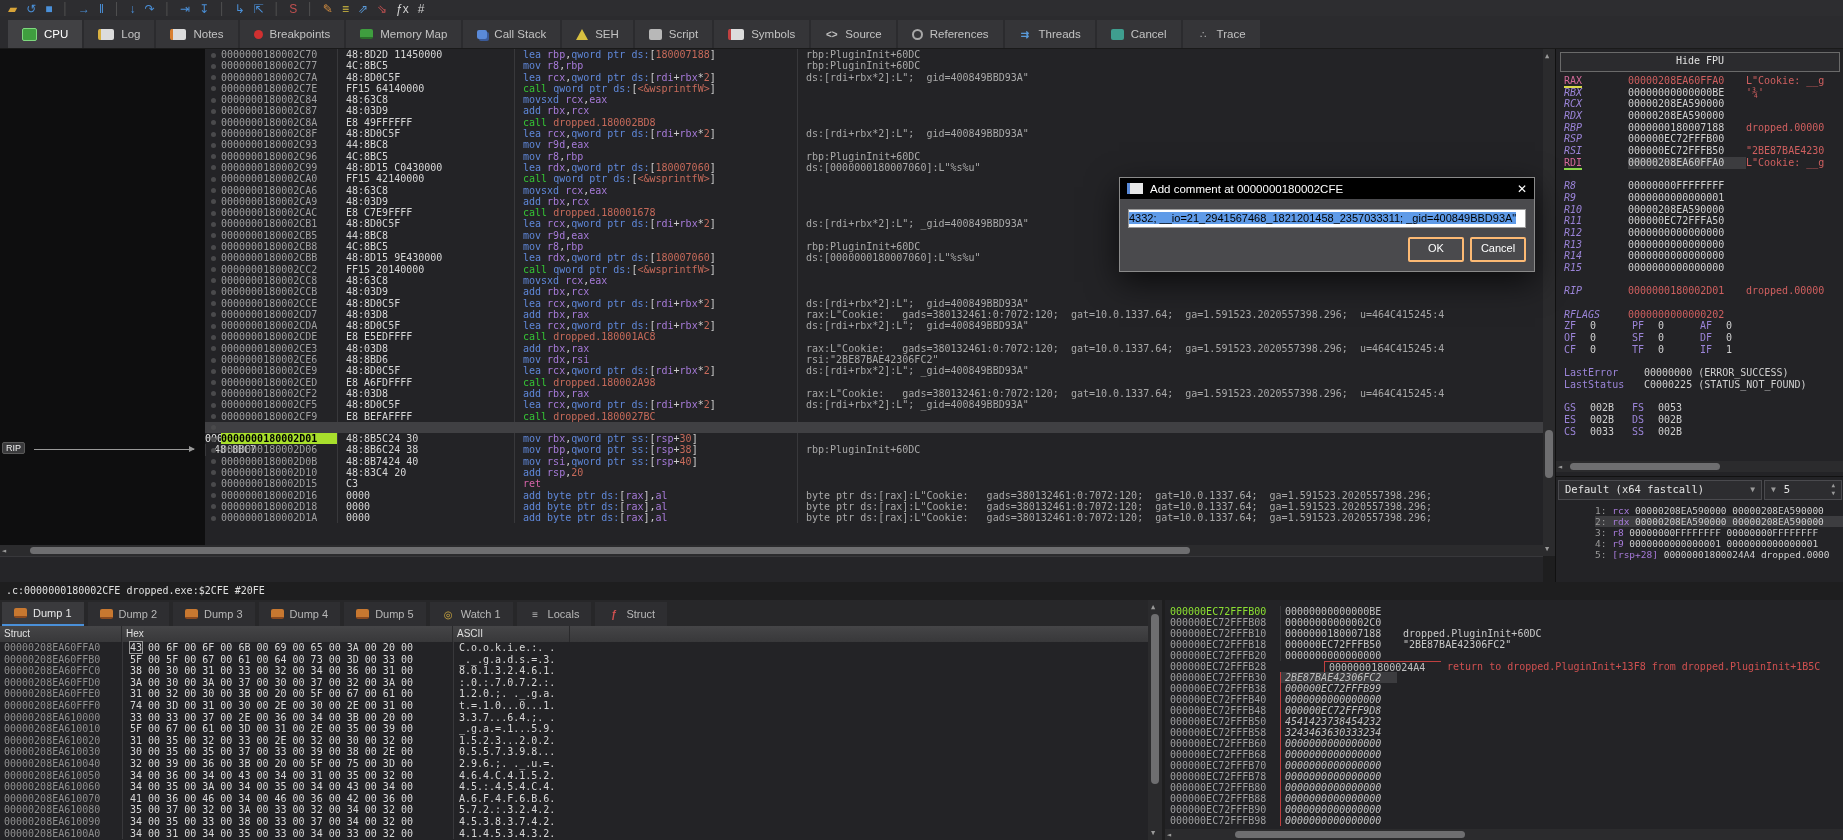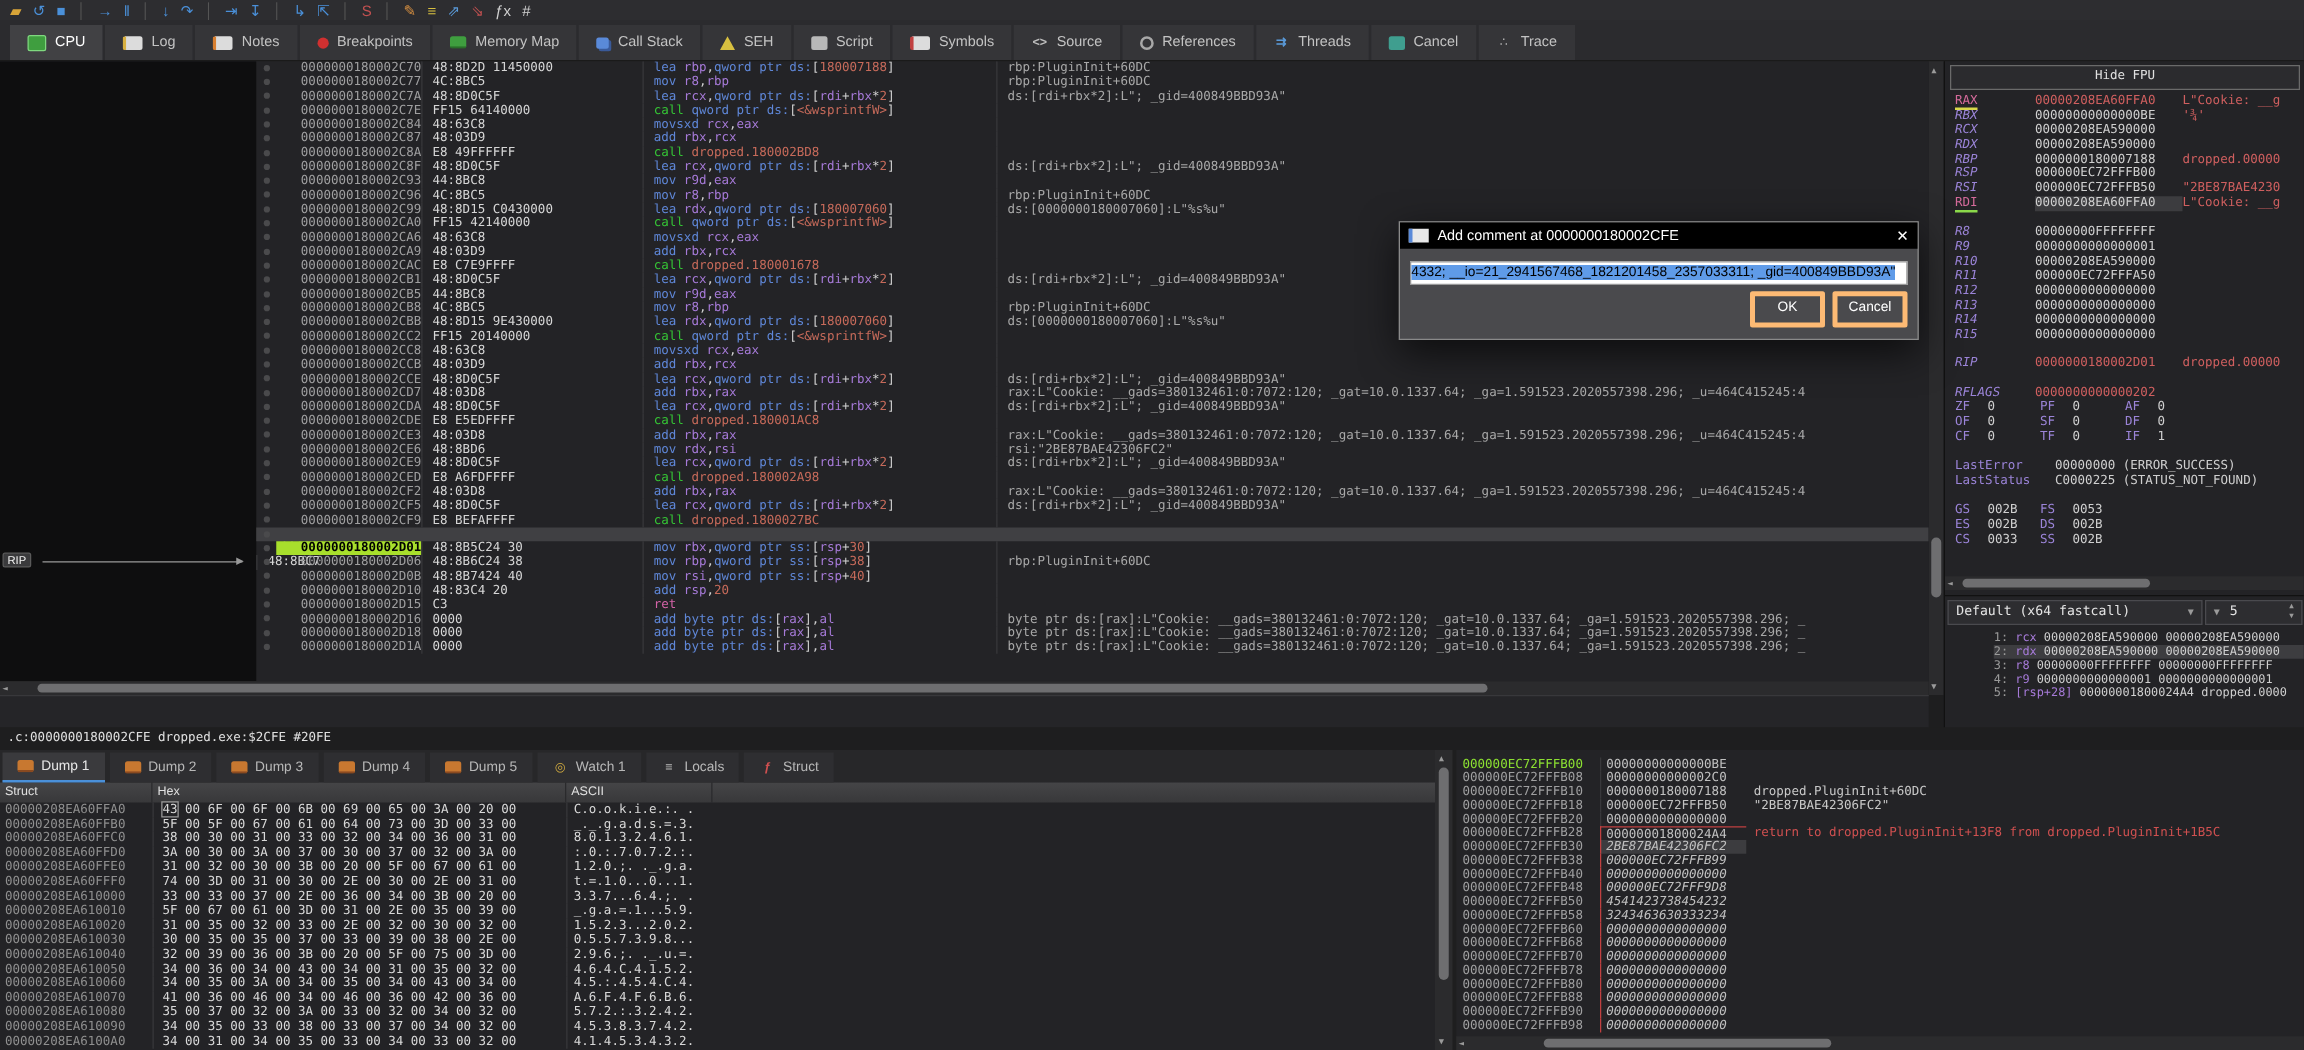--- a/index.html
+++ b/index.html
@@ -40,21 +40,21 @@
   #dis-sidebar{position:absolute;left:0;top:0;width:205px;height:496px;background:#0e0e0f;}
   #rip-chip{position:absolute;left:2px;top:393px;color:#f0f0f0;font-size:9px;background:#3a3a3c;
     border:1px solid #5a5a5a;padding:0 3px;border-radius:2px;}
   #rip-arrow{position:absolute;left:34px;top:400px;width:160px;border-top:1px solid #999;}
   #rip-arrow:after{content:"";position:absolute;right:-1px;top:-4px;border-left:6px solid #999;
     border-top:3.5px solid transparent;border-bottom:3.5px solid transparent;}
   #dis-rows{position:absolute;left:205px;top:0;right:0;}
   .drow{display:flex;height:11.3px;line-height:11.3px;font-size:10px;white-space:pre;}
   .drow .dot{width:16px;text-align:center;}
   .drow .dot:before{content:"";display:inline-block;width:5px;height:5px;border-radius:50%;background:#4a4a4c;vertical-align:middle;}
-  .drow .da{width:116px;color:#9f9fa0;text-align:right;}
+  .drow .da{width:116px;color:#9f9fa0;}
   .drow .db{width:168px;color:#d6d6d6;border-left:1px solid #38383b;padding-left:8px;}
   .drow .di{width:274px;color:#cfcfcf;border-left:1px solid #38383b;padding-left:8px;overflow:hidden;}
   .drow .dc{flex:1;color:#a8a8a8;border-left:1px solid #38383b;padding-left:8px;overflow:hidden;}
   .drow.sel{background:#404043;flex-direction:column;}
   .drow.sel .da{color:#e8e8e8;}
   .drow.rip .da{background:#a8df2c;color:#000;font-weight:bold;}
   .c-mnem{color:#5f87d8;}.c-call{color:#35c435;}.c-ret{color:#d463a8;}
   .reg{color:#a67ad8;}.num{color:#c66a5a;}.kw{color:#5f87d8;}
   
   .sbar{background:#2b2b2d;position:absolute;}
@@ -121,39 +121,39 @@
   .durow .h .cur{outline:1px solid #9a9a9a;}
   #dump-vscroll{left:1148px;top:0;width:14px;height:240px;}
   #dump-vthumb{left:3px;top:14px;width:8px;height:170px;}
   
   #stackpane{position:absolute;left:1165px;top:0;width:678px;height:240px;background:#232326;}
   #stackrows{padding-top:6px;font-size:10px;line-height:11px;white-space:pre;}
   .strow{display:flex;height:11px;}
   .strow .a{width:110px;color:#9f9fa0;padding-left:5px;}
   .strow .a.green{color:#8ce032;}
   .strow .v{width:112px;color:#c0c0c0;border-left:1px solid #38383b;padding-left:4px;}
-  .strow .v.framestart{border-left:1px solid #c04040;border-top:1px solid #c04040;}
+  .strow .v.framestart{border-left:1px solid #c04040;border-top:1px solid #c04040;margin-left:44px;}
   .strow .v.framemid{border-left:1px solid #c04040;font-style:italic;}
   .strow .v.selbg{background:#3c3c3f;}
   .strow .ann{flex:1;color:#c8c8c8;padding-left:6px;overflow:hidden;}
   .strow .ann.red{color:#cf5050;}
   #stack-hscroll{left:1165px;top:229px;width:678px;height:11px;}
   #stack-hthumb{left:70px;top:2px;width:230px;height:7px;}
   
   #dialog{position:absolute;left:1119px;top:177px;width:414px;height:93px;background:#4a4a4d;
     border:1px solid #8a8a8a;box-shadow:0 10px 30px rgba(0,0,0,.65);z-index:50;}
   #dlg-title{height:21px;background:#000;display:flex;align-items:center;gap:7px;padding:0 7px;}
   #dlg-icon{width:13px;height:11px;background:#e8e8e8;border-left:3px solid #5a8ad9;}
   #dlg-title .t{color:#fff;font-size:11.5px;flex:1;}
   #dlg-close{color:#fff;font-size:12px;line-height:12px;}
   #dlg-input{margin:10px 8px 0;height:17px;background:#fff;border:1px solid #999;
     font-size:11px;line-height:16px;overflow:hidden;white-space:nowrap;font-family:"Liberation Sans",sans-serif;}
   #dlg-input .selx{background:#5f9be8;color:#000;}
   #dlg-btns{position:absolute;right:8px;bottom:9px;display:flex;gap:6px;}
-  .dbtn{min-width:36px;height:21px;background:#4a4a4d;border:4px solid #fdba74;border-radius:2px;
+  .dbtn{min-width:36px;height:21px;background:#4a4a4d;border:2px solid #fdba74;border-radius:2px;
     color:#fff;font-size:11px;line-height:19px;text-align:center;padding:0 8px;}
 </style>
 </head>
 <body>
 
 <div id="toolbar">
     <span class="tbi" style="color: rgb(216, 164, 56);">▰</span>
     <span class="tbi" style="color: rgb(74, 144, 217);">↺</span>
     <span class="tbi" style="color: rgb(74, 144, 217);">■</span>
     <span class="tbi" style="color: rgb(85, 85, 85);">│</span>

